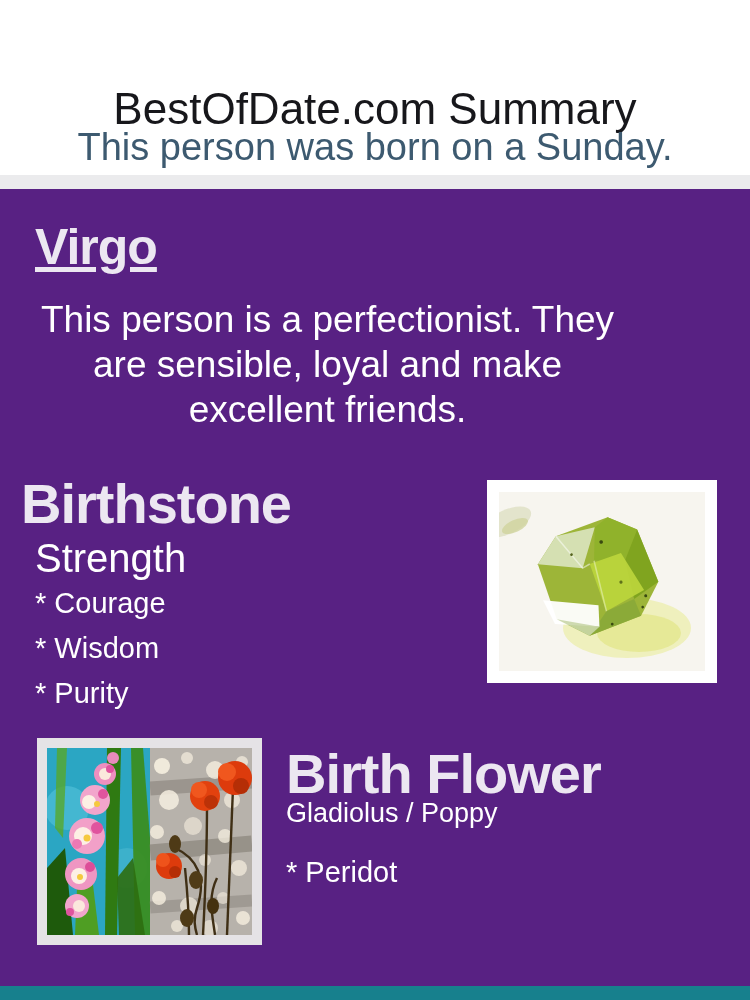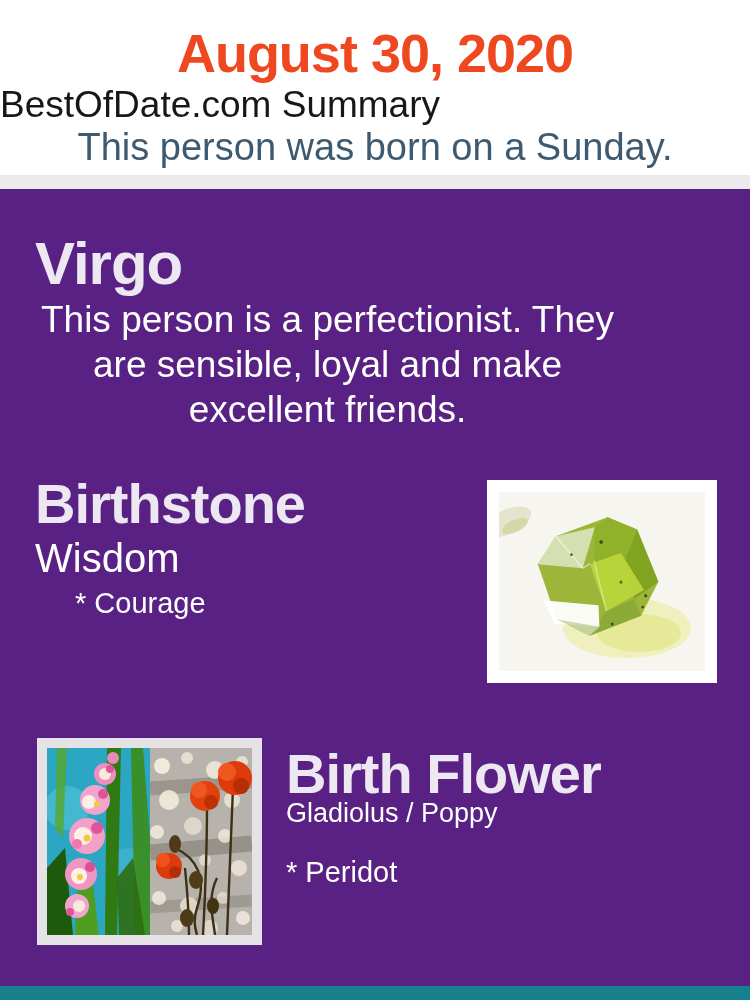--- a/index.html
+++ b/index.html
@@ -8,48 +8,48 @@
     font-family:"Liberation Sans","DejaVu Sans",sans-serif;
     background:#ffffff;
   }
   
   .header{position:absolute;left:0;top:0;width:750px;height:175px;background:#ffffff;}
   .date-title{
     position:absolute;left:0;top:22px;width:750px;text-align:center;
     font-size:54px;font-weight:bold;color:#EF4720;letter-spacing:-1px;
   }
   .site-summary{
-    position:absolute;left:0;top:84px;width:750px;text-align:left;
-    font-size:37px;font-weight:400;color:#17171B;
+    position:absolute;left:0;top:84px;width:750px;text-align:center;
+    font-size:44px;font-weight:400;color:#17171B;
   }
   .born-note{
     position:absolute;left:0;top:126px;width:750px;text-align:center;
     font-size:38px;font-weight:400;color:#3D5A70;
   }
   .header-divider{position:absolute;left:0;top:175px;width:750px;height:14px;background:#EBEBED;}
   
   .body-purple{position:absolute;left:0;top:189px;width:750px;height:797px;background:#582183;}
   .footer-bar{position:absolute;left:0;top:986px;width:750px;height:14px;background:#17808D;}
 
   .h-big{
     position:absolute;font-weight:bold;color:#ECE7F1;letter-spacing:-1px;
   }
-  .zodiac-name{left:35px;top:229px;font-size:60px;}
+  .zodiac-name{left:35px;top:218px;font-size:50px;text-decoration:underline;}
   .zodiac-desc{
     position:absolute;left:35px;top:297px;width:585px;
     font-size:37px;line-height:45px;color:#ffffff;font-weight:400;text-align:center;
   }
-  .stone-title{left:35px;top:471px;font-size:56px;}
+  .stone-title{left:21px;top:471px;font-size:56px;}
   .stone-name{
     position:absolute;left:35px;top:536px;font-size:40px;color:#ffffff;font-weight:400;
   }
   .trait{
     position:absolute;font-size:29px;color:#ffffff;font-weight:400;
   }
-  .stone-t0{left:35px;top:587px;margin-left:40px;}
+  .stone-t0{left:35px;top:587px;}
   .stone-t1{left:35px;top:632px;}
   .stone-t2{left:35px;top:677px;}
 
   .flower-title{left:286px;top:741px;font-size:56px;}
   .flower-name{
     position:absolute;left:286px;top:798px;font-size:27px;color:#ffffff;font-weight:400;
   }
   .flower-t0{left:286px;top:856px;}
   .flower-t1{left:286px;top:899px;}
 
@@ -63,34 +63,35 @@
     background:#E5E3E6;padding:10px;
   }
   .photo-svg{display:block;}
 </style>
 </head>
 <body>
 
 <div id="page">
 
   <div class="header">
-    <div class="date-title">August 30, 2020</div>
     <div class="site-summary">BestOfDate.com Summary</div>
     <div class="born-note">This person was born on a Sunday.</div>
   </div>
   <div class="header-divider"></div>
 
   <div class="body-purple"></div>
 
   <div class="h-big zodiac-name">Virgo</div>
   <div class="zodiac-desc">This person is a perfectionist. They are sensible, loyal and make excellent friends.</div>
 
   <div class="h-big stone-title">Birthstone</div>
-  <div class="stone-name">Wisdom</div>
+  <div class="stone-name">Strength</div>
   <div class="trait stone-t0">* Courage</div>
+  <div class="trait stone-t1">* Wisdom</div>
+  <div class="trait stone-t2">* Purity</div>
 
   <div class="stone-frame">
     <svg class="photo-svg" width="206" height="179" viewBox="0 0 206 179">
       <rect x="0" y="0" width="206" height="179" fill="#F7F5EF"></rect>
 
       <ellipse cx="8" cy="30" rx="26" ry="12" fill="#DFE0C6" opacity="0.85" transform="rotate(-25 8 30)"></ellipse>
       <ellipse cx="16" cy="34" rx="14" ry="6" fill="#CFD39E" opacity="0.8" transform="rotate(-25 16 34)"></ellipse>
 
       <ellipse cx="128" cy="136" rx="64" ry="30" fill="#EDEEB4" opacity="0.85"></ellipse>
       <ellipse cx="140" cy="141" rx="42" ry="19" fill="#E2E588" opacity="0.7"></ellipse>

